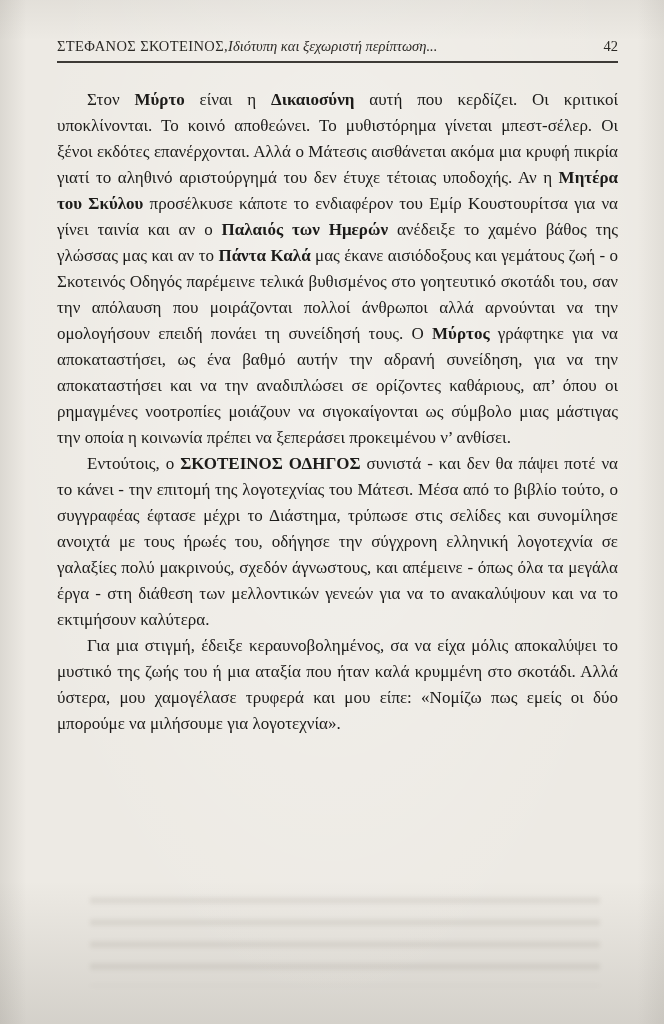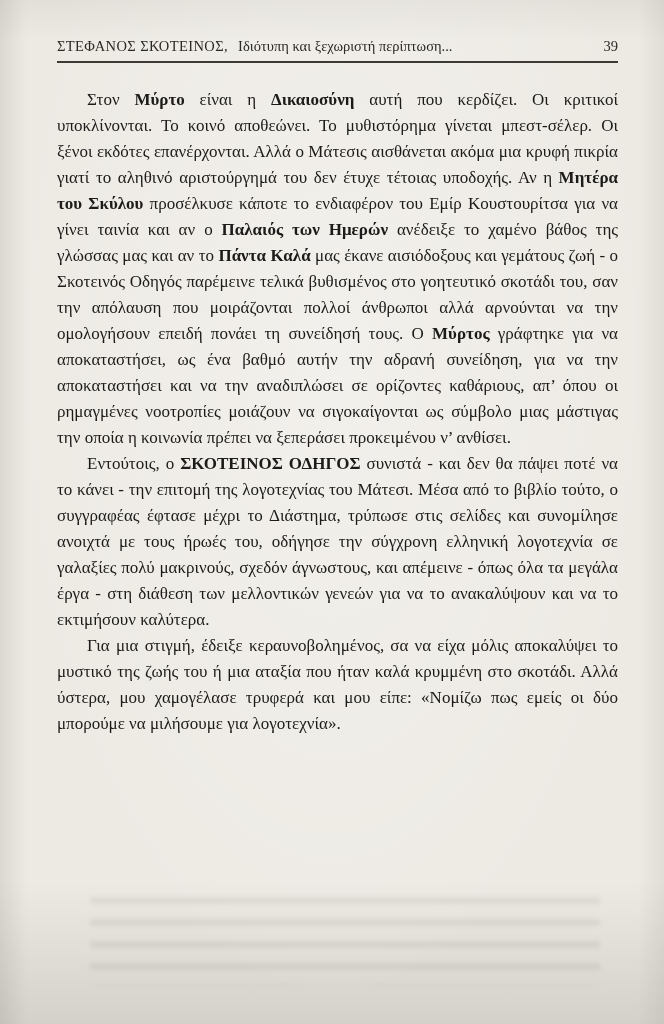--- a/index.html
+++ b/index.html
@@ -29,21 +29,21 @@
     border-bottom: 2px solid #3d3a36;
     padding-bottom: 6px;
     font-size: 14.5px;
     color: #2b2925;
     white-space: nowrap;
   }
   .running-header .author {
     letter-spacing: 0.4px;
   }
   .running-header .work-title {
-    margin-left: 10px;
+    font-style: italic;
     overflow: hidden;
     text-overflow: ellipsis;
   }
   .running-header .pagenum {
     margin-left: auto;
     padding-left: 14px;
   }
   .body-text {
     padding-top: 24px;
     font-size: 17px;
@@ -75,21 +75,21 @@
   }
 </style>
 </head>
 <body>
 
 <div class="scan-page">
 
   <header class="running-header">
     <span class="author">ΣΤΕΦΑΝΟΣ ΣΚΟΤΕΙΝΟΣ,</span>
     <span class="work-title">Ιδιότυπη και ξεχωριστή περίπτωση...</span>
-    <span class="pagenum">39</span>
+    <span class="pagenum">42</span>
   </header>
 
   <main class="body-text">
       <p><span>Στον </span><b>Μύρτο</b><span> είναι η </span><b>Δικαιοσύνη</b><span> αυτή που κερδίζει. Οι κριτικοί υποκλίνονται. Το κοινό αποθεώνει. Το μυθιστόρημα γίνεται μπεστ-σέλερ. Οι ξένοι εκδότες επανέρχονται. Αλλά ο Μάτεσις αισθάνεται ακόμα μια κρυφή πικρία γιατί το αληθινό αριστούργημά του δεν έτυχε τέτοιας υποδοχής. Αν η </span><b>Μητέρα του Σκύλου</b><span> προσέλκυσε κάποτε το ενδιαφέρον του Εμίρ Κουστουρίτσα για να γίνει ταινία και αν ο </span><b>Παλαιός των Ημερών</b><span> ανέδειξε το χαμένο βάθος της γλώσσας μας και αν το </span><b>Πάντα Καλά</b><span> μας έκανε αισιόδοξους και γεμάτους ζωή - ο Σκοτεινός Οδηγός παρέμεινε τελικά βυθισμένος στο γοητευτικό σκοτάδι του, σαν την απόλαυση που μοιράζονται πολλοί άνθρωποι αλλά αρνούνται να την ομολογήσουν επειδή πονάει τη συνείδησή τους. Ο </span><b>Μύρτος</b><span> γράφτηκε για να αποκαταστήσει, ως ένα βαθμό αυτήν την αδρανή συνείδηση, για να την αποκαταστήσει και να την αναδιπλώσει σε ορίζοντες καθάριους, απ’ όπου οι ρημαγμένες νοοτροπίες μοιάζουν να σιγοκαίγονται ως σύμβολο μιας μάστιγας την οποία η κοινωνία πρέπει να ξεπεράσει προκειμένου ν’ ανθίσει.</span></p>
       <p><span>Εντούτοις, ο </span><b>ΣΚΟΤΕΙΝΟΣ ΟΔΗΓΟΣ</b><span> συνιστά - και δεν θα πάψει ποτέ να το κάνει - την επιτομή της λογοτεχνίας του Μάτεσι. Μέσα από το βιβλίο τούτο, ο συγγραφέας έφτασε μέχρι το Διάστημα, τρύπωσε στις σελίδες και συνομίλησε ανοιχτά με τους ήρωές του, οδήγησε την σύγχρονη ελληνική λογοτεχνία σε γαλαξίες πολύ μακρινούς, σχεδόν άγνωστους, και απέμεινε - όπως όλα τα μεγάλα έργα - στη διάθεση των μελλοντικών γενεών για να το ανακαλύψουν και να το εκτιμήσουν καλύτερα.</span></p>
       <p><span>Για μια στιγμή, έδειξε κεραυνοβολημένος, σα να είχα μόλις αποκαλύψει το μυστικό της ζωής του ή μια αταξία που ήταν καλά κρυμμένη στο σκοτάδι. Αλλά ύστερα, μου χαμογέλασε τρυφερά και μου είπε: «Νομίζω πως εμείς οι δύο μπορούμε να μιλήσουμε για λογοτεχνία».</span></p>
     </main>
 
   <div class="bleed-through"></div>
 

